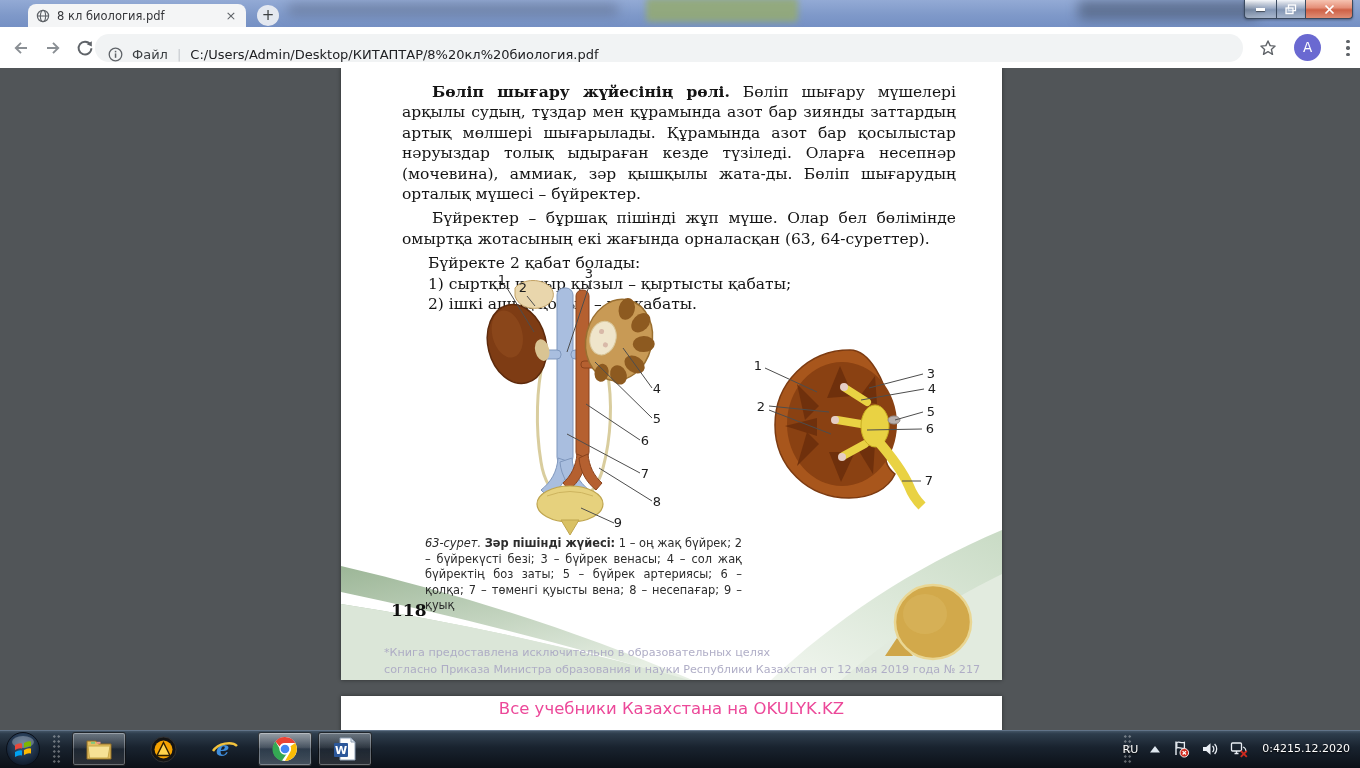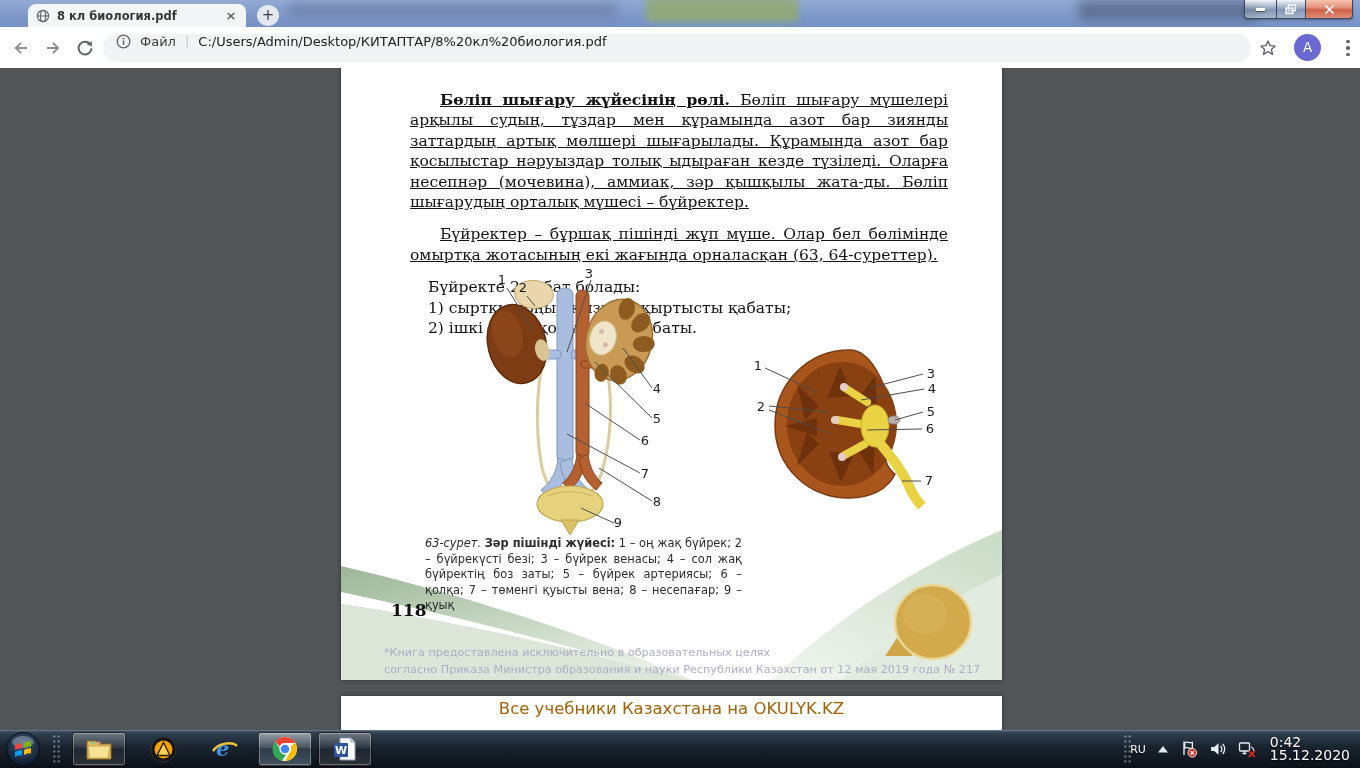--- a/index.html
+++ b/index.html
@@ -7,93 +7,93 @@
 
   
   .titlebar{position:absolute;left:0;top:0;width:1360px;height:27px;overflow:hidden;
     background:linear-gradient(180deg,#93aad5 0%,#7f99c9 55%,#7590c4 100%);}
   .blur-blob{position:absolute;filter:blur(6px);border-radius:4px;}
   .blob-doc{left:288px;top:4px;width:330px;height:11px;background:rgba(80,92,116,.45);}
   .blob-green{left:646px;top:-2px;width:152px;height:24px;background:rgba(148,170,112,.85);filter:blur(3px);}
   .blob-dark{left:1078px;top:0;width:180px;height:20px;background:rgba(58,70,92,.5);}
 
   .tab{position:absolute;left:28px;top:4px;width:218px;height:23px;background:#f4f5f6;
-    border-radius:8px 8px 0 0;display:flex;align-items:center;gap:7px;padding:4px 8px;box-sizing:border-box;font-weight:bold;}
+    border-radius:8px 8px 0 0;display:flex;align-items:center;gap:7px;padding:4px 8px;box-sizing:border-box;}
   .tab-title{flex:1;font-size:11.5px;color:#35363a;white-space:nowrap;overflow:hidden;}
   .tab-close{color:#5f6368;font-size:13px;line-height:13px;width:14px;text-align:center;border-radius:50%;}
   .newtab{position:absolute;left:257px;top:5px;width:22px;height:21px;border-radius:50%;
     background:rgba(238,241,244,.9);color:#3c4043;font-size:15px;line-height:20px;text-align:center;}
 
   .wc-group{position:absolute;top:0;right:7px;display:flex;filter:drop-shadow(0 1px 1px rgba(0,0,0,.35));}
   .wc{height:19px;border:1px solid #3a4a60;border-top:none;box-sizing:border-box;
     display:flex;align-items:center;justify-content:center;
     background:linear-gradient(180deg,rgba(255,255,255,.9),rgba(203,214,229,.55) 42%,rgba(152,170,192,.5) 55%,rgba(206,217,231,.65));}
   .wc-min{width:32px;border-radius:0 0 0 4px;border-right:none;}
   .wc-max{width:30px;}
   .wc-close{width:47px;border-radius:0 0 4px 0;border-left:none;
     background:linear-gradient(180deg,#f6c3b1,#e59079 42%,#ce6146 55%,#df8d75);}
   .g-min{width:9px;height:3px;background:#fff;box-shadow:0 1px 1px rgba(0,0,0,.45);}
 
   
   .toolbar{position:absolute;left:0;top:27px;width:1360px;height:41px;background:#fff;}
   .navbtn{position:absolute;top:8px;width:26px;height:26px;display:flex;align-items:center;justify-content:center;border-radius:50%;}
-  .omnibox{position:absolute;left:103px;top:7px;width:1148px;height:28px;background:#f1f3f4;border-radius:14px;
-    display:flex;align-items:flex-start;gap:9px;padding:0 13px;box-sizing:border-box;font-size:13px;color:#202124;}
+  .omnibox{position:absolute;left:95px;top:7px;width:1148px;height:28px;background:#f1f3f4;border-radius:14px;
+    display:flex;align-items:flex-end;gap:9px;padding:0 13px;box-sizing:border-box;font-size:13px;color:#202124;}
   .omni-scheme{color:#3c4043;}
   .omni-sep{color:#c6cacd;font-size:13px;}
   .omni-path{color:#202124;white-space:nowrap;}
   .avatar{position:absolute;left:1294px;top:7px;width:27px;height:27px;border-radius:50%;
     background:#6a69d1;color:#fff;font-size:13.5px;line-height:27px;text-align:center;}
   .menu-dots{position:absolute;left:1340px;top:8px;width:16px;height:26px;display:flex;flex-direction:column;
     align-items:center;justify-content:center;gap:3px;}
   .menu-dots i{width:3.4px;height:3.4px;border-radius:50%;background:#5f6368;}
 
   
   .content{position:absolute;left:0;top:68px;width:1360px;height:662px;background:#515558;overflow:hidden;}
   .page{position:absolute;left:341px;width:661px;background:#fff;box-shadow:0 0 4px rgba(0,0,0,.45);}
   .page1{top:0;height:612px;overflow:hidden;}
   .page2{top:628px;height:40px;}
 
   .booktext{position:absolute;z-index:2;left:57px;top:10px;width:562px;text-align:justify;
     font-family:"DejaVu Serif","Liberation Serif",serif;font-size:15.5px;line-height:20.4px;color:#141414;}
-  .booktext p{margin:12px;text-indent:30px;text-decoration:underline;}
+  .booktext p{margin:4px;text-indent:30px;}
   .booktext .bt-line{text-indent:30px;}
 
   .cap{position:absolute;z-index:2;font-size:11.4px;line-height:15.6px;color:#2c2c2c;text-align:justify;}
   .cap-63{left:84px;top:468px;width:317px;}
   .cap-64{left:404px;top:438px;width:219px;}
   .cap-num{font-style:italic;}
   .cap-title{font-weight:bold;}
 
   .fig{position:absolute;z-index:2;}
   .fig-63{left:136px;top:198px;}
   .fig-64{left:404px;top:272px;}
   .fig text{font-family:"DejaVu Sans","Liberation Sans",sans-serif;font-size:13px;fill:#1c1c1c;text-anchor:middle;}
 
   .pagenum{position:absolute;z-index:3;left:50px;top:532px;font-family:"DejaVu Serif","Liberation Serif",serif;
     font-size:17px;font-weight:bold;color:#101010;}
   .decor{position:absolute;z-index:1;left:0;bottom:0;}
   .watermark{position:absolute;z-index:4;left:0;top:576px;width:733px;text-align:left;
     font-size:11.2px;line-height:17px;color:rgba(172,170,196,.95);padding-left:43px;}
-  .banner{padding-top:3px;text-align:center;font-size:16.5px;color:#a16207;}
+  .banner{padding-top:3px;text-align:center;font-size:16.5px;color:#ec4899;}
 
   
   .taskbar{position:absolute;left:0;top:730px;width:1360px;height:38px;
     background:linear-gradient(180deg,#4a5c6e 0%,#2e3d4c 10%,#19232f 45%,#0b1017 100%);
     box-shadow:inset 0 1px 0 #617388;}
   .orb{position:absolute;left:5px;top:1px;}
   .tb-dots{position:absolute;top:4px;width:9px;height:30px;
     background-image:radial-gradient(circle,rgba(255,255,255,.35) 1px,transparent 1.4px);background-size:4.5px 5px;}
   .tb-cell{position:absolute;top:2px;width:54px;height:34px;display:flex;align-items:center;justify-content:center;border-radius:3px;box-sizing:border-box;}
   .tb-run{background:linear-gradient(180deg,rgba(255,255,255,.30),rgba(255,255,255,.10) 45%,rgba(255,255,255,.03) 50%,rgba(255,255,255,.13));
     border:1px solid rgba(0,0,0,.6);box-shadow:inset 0 0 0 1px rgba(255,255,255,.3);}
   .tb-active{background:linear-gradient(180deg,rgba(255,255,255,.5),rgba(215,233,250,.25) 45%,rgba(160,198,235,.16) 50%,rgba(200,226,250,.3));}
   .tray{position:absolute;right:0;top:0;height:38px;display:flex;align-items:center;gap:11px;padding-right:10px;color:#fff;}
   .tray-text{font-size:11px;text-shadow:0 1px 2px #000;}
-  .clock{display:flex;flex-direction:column;align-items:flex-start;font-size:14px;line-height:13.5px;text-shadow:0 1px 2px #000;margin-left:2px;}
+  .clock{display:flex;flex-direction:row;align-items:center;font-size:11px;line-height:13.5px;text-shadow:0 1px 2px #000;margin-left:2px;}
 </style>
 </head>
 <body>
 
 <div class="titlebar">
   <div class="blur-blob blob-doc"></div>
   <div class="blur-blob blob-green"></div>
   <div class="blur-blob blob-dark"></div>
 
   <div class="tab">

